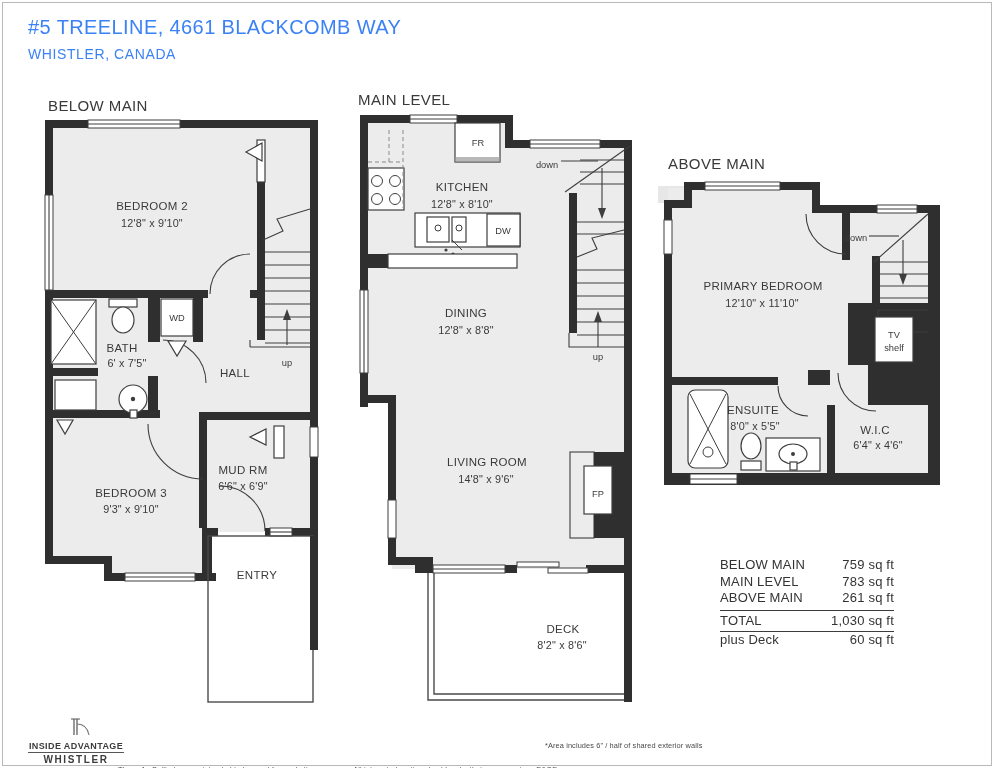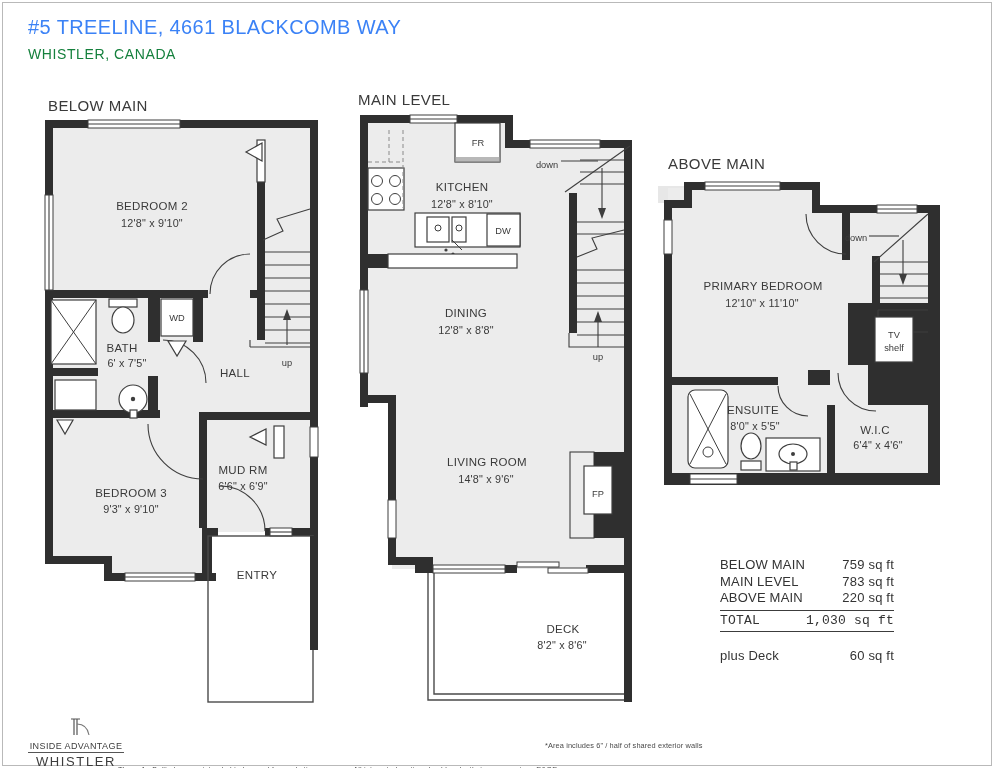--- a/index.html
+++ b/index.html
@@ -1,21 +1,21 @@
 <!DOCTYPE html>
 <html><head>
 <meta charset="utf-8">
 <style>
   html,body{margin:0;padding:0;}
   body{width:994px;height:768px;position:relative;background:#fff;
        font-family:"Liberation Sans",sans-serif;color:#333;overflow:hidden;}
   .page-frame{position:absolute;inset:2px;border:1px solid #b9b9b9;pointer-events:none;}
   .title-block{position:absolute;left:28px;top:16px;}
   .title-line1{font-size:20px;letter-spacing:.4px;color:#3b82f6;}
-  .title-line2{font-size:14px;letter-spacing:.6px;color:#15803d;margin-top:7px;}
+  .title-line2{font-size:14px;letter-spacing:.6px;color:#3b82f6;margin-top:7px;}
   svg.plan{position:absolute;left:0;top:0;}
   
   .fill{fill:#ececec;}
   .wall{fill:#2f2f2f;}
   .win{fill:#ffffff;stroke:#3e3e3e;stroke-width:1;}
   .thin{stroke:#3e3e3e;stroke-width:1.1;fill:none;}
   .thin2{stroke:#4a4a4a;stroke-width:1.4;fill:none;}
   .fix{fill:#ffffff;stroke:#3e3e3e;stroke-width:1.2;}
   .fixline{stroke:#3e3e3e;stroke-width:1;fill:none;}
   .arr{fill:#3e3e3e;}
@@ -23,27 +23,27 @@
   .gray{fill:#e7e7e7;}
   text{fill:#3a3a3a;}
   .lvl{font-size:15px;letter-spacing:.4px;}
   .rm{font-size:11.5px;text-anchor:middle;letter-spacing:.3px;}
   .dim{font-size:10.8px;text-anchor:middle;letter-spacing:.2px;}
   .sm{font-size:9.3px;text-anchor:middle;}
   
   .area-table{position:absolute;left:720px;top:557px;width:174px;font-size:13px;color:#333;}
   .at-row{display:flex;justify-content:space-between;line-height:16.5px;letter-spacing:.2px;}
   .at-total{border-top:1.5px solid #3c3c3c;border-bottom:1.5px solid #3c3c3c;
-            margin-top:3px;padding:2px 0;font-family:Liberation Mono, monospace;}
-  .at-deck{margin-top:16px;}
+            margin-top:3px;padding:2px 0;}
+  .at-deck{margin-top:0;}
   
-  .logo{position:absolute;left:28px;top:717px;width:96px;text-align:center;color:#3c3c3c;}
+  .logo{position:absolute;left:28px;top:717px;width:96px;text-align:center;color:#3c3c3c;font-weight:bold;}
   .logo-glyph{height:20px;}
   .logo-name{font-size:9px;letter-spacing:.4px;border-bottom:1px solid #555;padding-bottom:1px;}
-  .logo-city{font-size:13px;letter-spacing:1.6px;padding-top:1px;}
+  .logo-city{font-size:10px;letter-spacing:1.6px;padding-top:1px;}
   .disclaimer{position:absolute;left:118px;top:742px;font-size:7.4px;color:#4a4a4a;letter-spacing:.1px;margin-top:23px;}
   .foot-note{position:absolute;left:545px;top:741px;font-size:7.4px;color:#4a4a4a;letter-spacing:.1px;}
 </style>
 </head>
 <body>
 
 <div class="page-frame"></div>
 
 <div class="title-block">
   <div class="title-line1">#5 TREELINE, 4661 BLACKCOMB WAY</div>
@@ -327,21 +327,21 @@
   <div class="at-row">
     <span>BELOW MAIN</span>
     <span>759 sq ft</span>
   </div>
   <div class="at-row">
     <span>MAIN LEVEL</span>
     <span>783 sq ft</span>
   </div>
   <div class="at-row">
     <span>ABOVE MAIN</span>
-    <span>220 sq ft</span>
+    <span>261 sq ft</span>
   </div>
   <div class="at-row at-total">
     <span>TOTAL</span>
     <span>1,030 sq ft</span>
   </div>
   <div class="at-row at-deck">
     <span>plus Deck</span>
     <span>60 sq ft</span>
   </div>
 </div>

